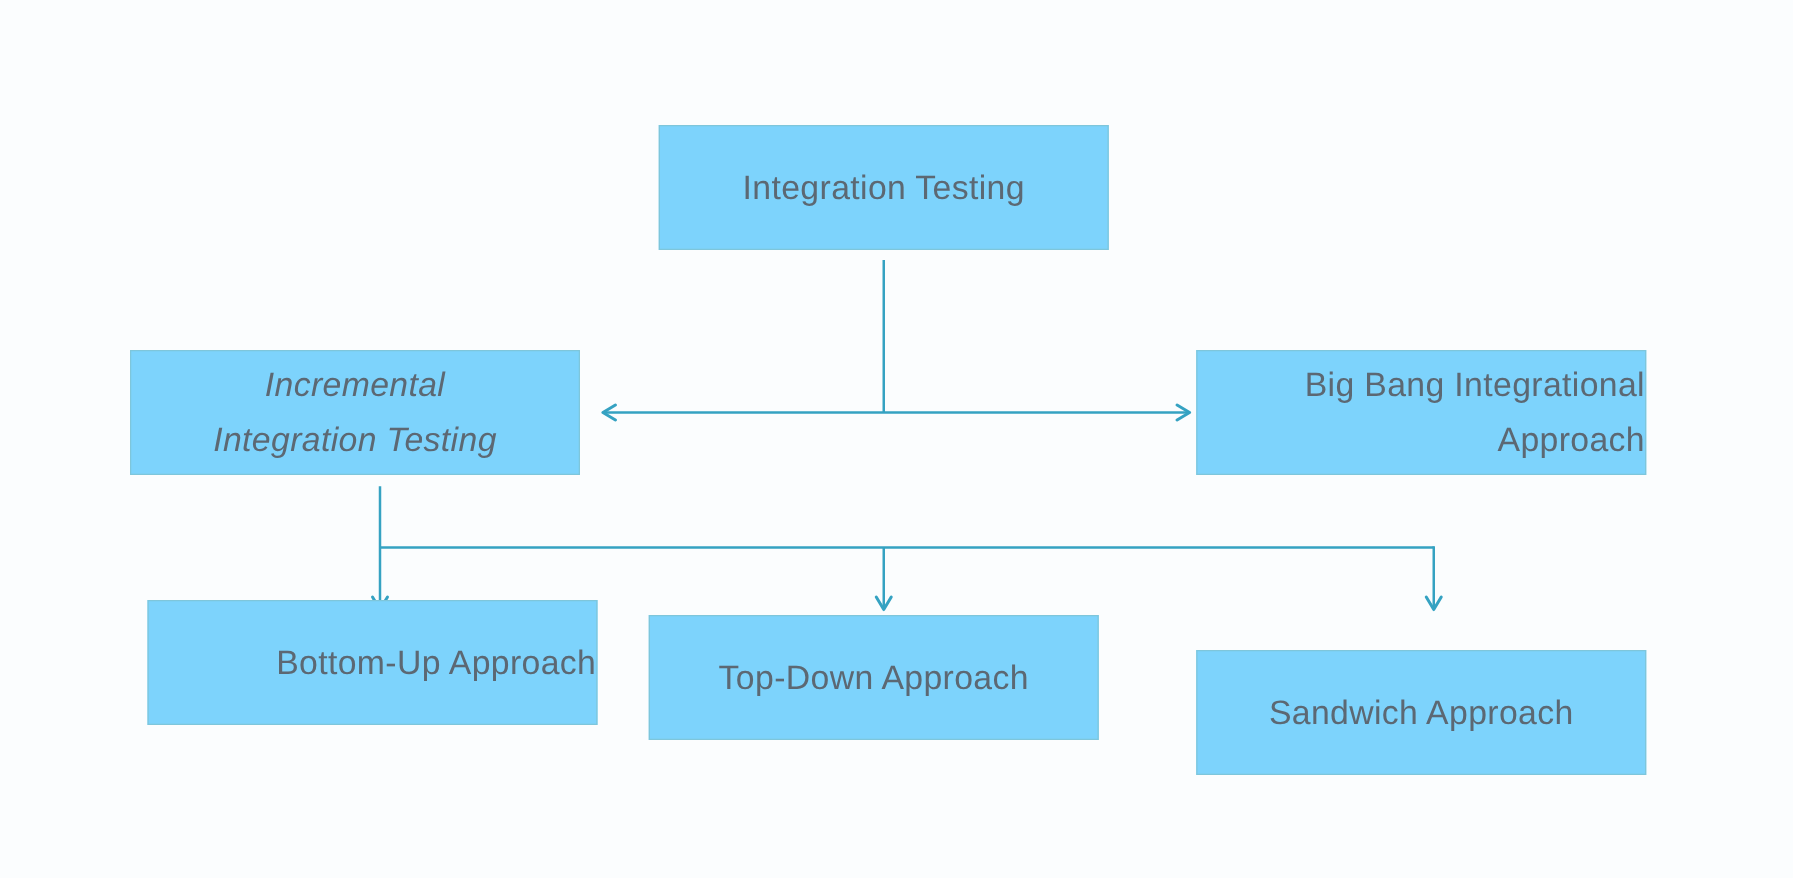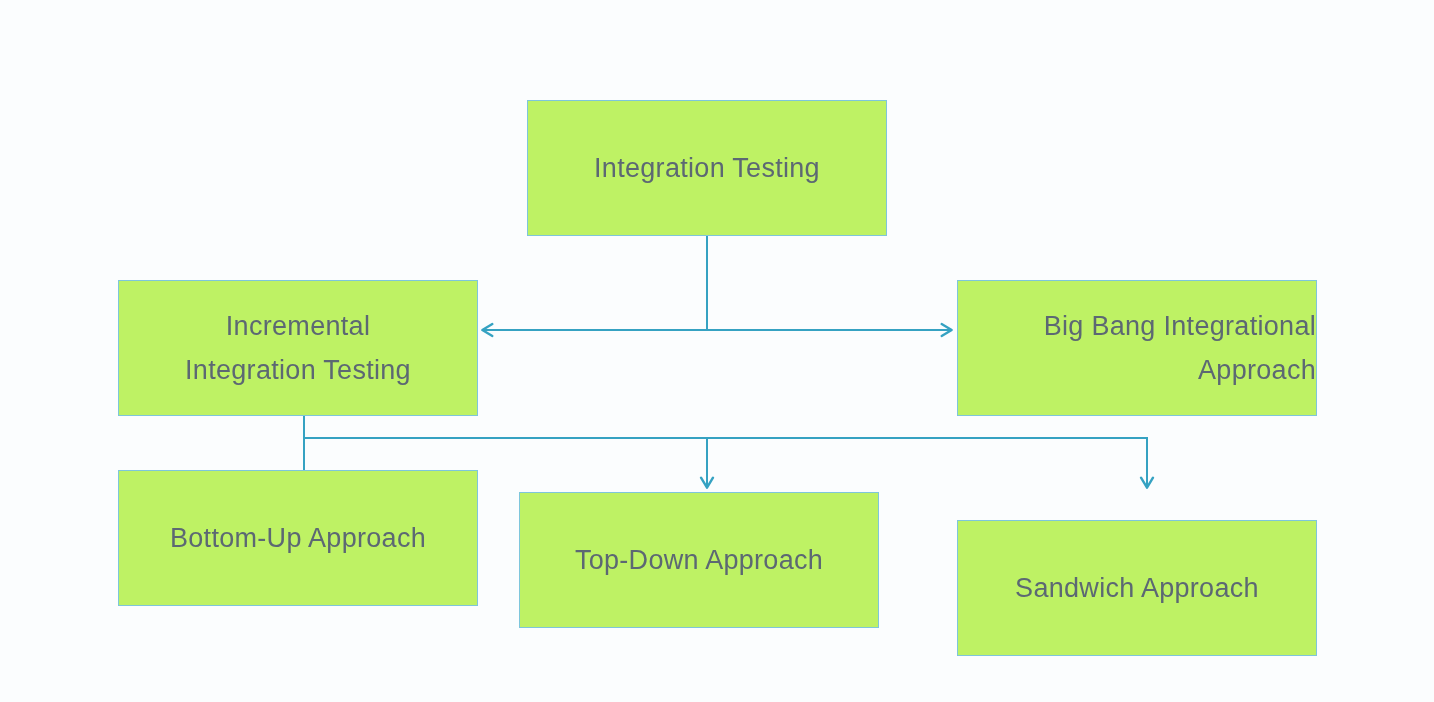--- a/index.html
+++ b/index.html
@@ -19,44 +19,44 @@
     position: absolute;
     left: 0;
     top: 0;
     width: 1434px;
     height: 702px;
     pointer-events: none;
   }
   .node {
     position: absolute;
     width: 360px;
-    height: 136px;
-    background: #bef264;
+    height: 100px;
+    background: #7dd3fc;
     border: 1.5px solid #7ec6db;
     box-sizing: border-box;
     display: flex;
     flex-direction: column;
     align-items: center;
     justify-content: center;
     color: #5c6873;
     font-size: 27px;
     letter-spacing: 0.3px;
     text-align: center;
   }
   .node .line {
     display: block;
     line-height: 44px;
     white-space: nowrap;
   }
   .node .line:empty { display: none; }
 
   .node-root       { left: 527px; top: 100px; }
-  .node-incremental{ left: 118px; top: 280px; }
+  .node-incremental{ left: 104px; top: 280px; font-style: italic; }
   .node-bigbang    { left: 957px; top: 280px; align-items: flex-end; }
-  .node-bottom-up  { left: 118px; top: 470px; }
+  .node-bottom-up  { left: 118px; top: 480px; align-items: flex-end; }
   .node-top-down   { left: 519px; top: 492px; }
   .node-sandwich   { left: 957px; top: 492px; margin-top: 28px; }
 </style>
 </head>
 <body>
 
 <div class="canvas">
 
   <svg class="connector-layer" width="1434" height="702" viewBox="0 0 1434 702" xmlns="http://www.w3.org/2000/svg">
     <defs>

